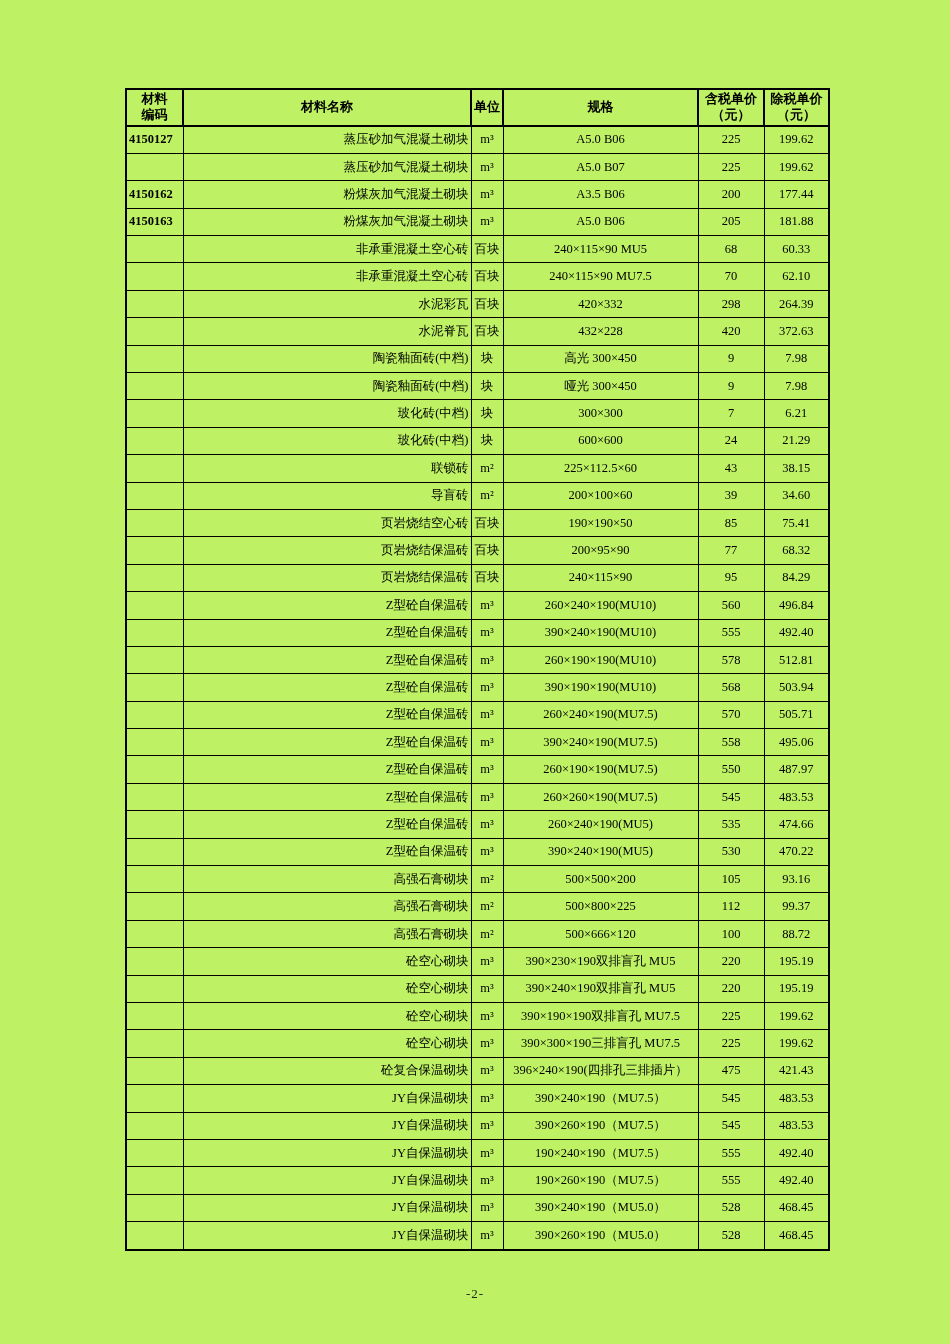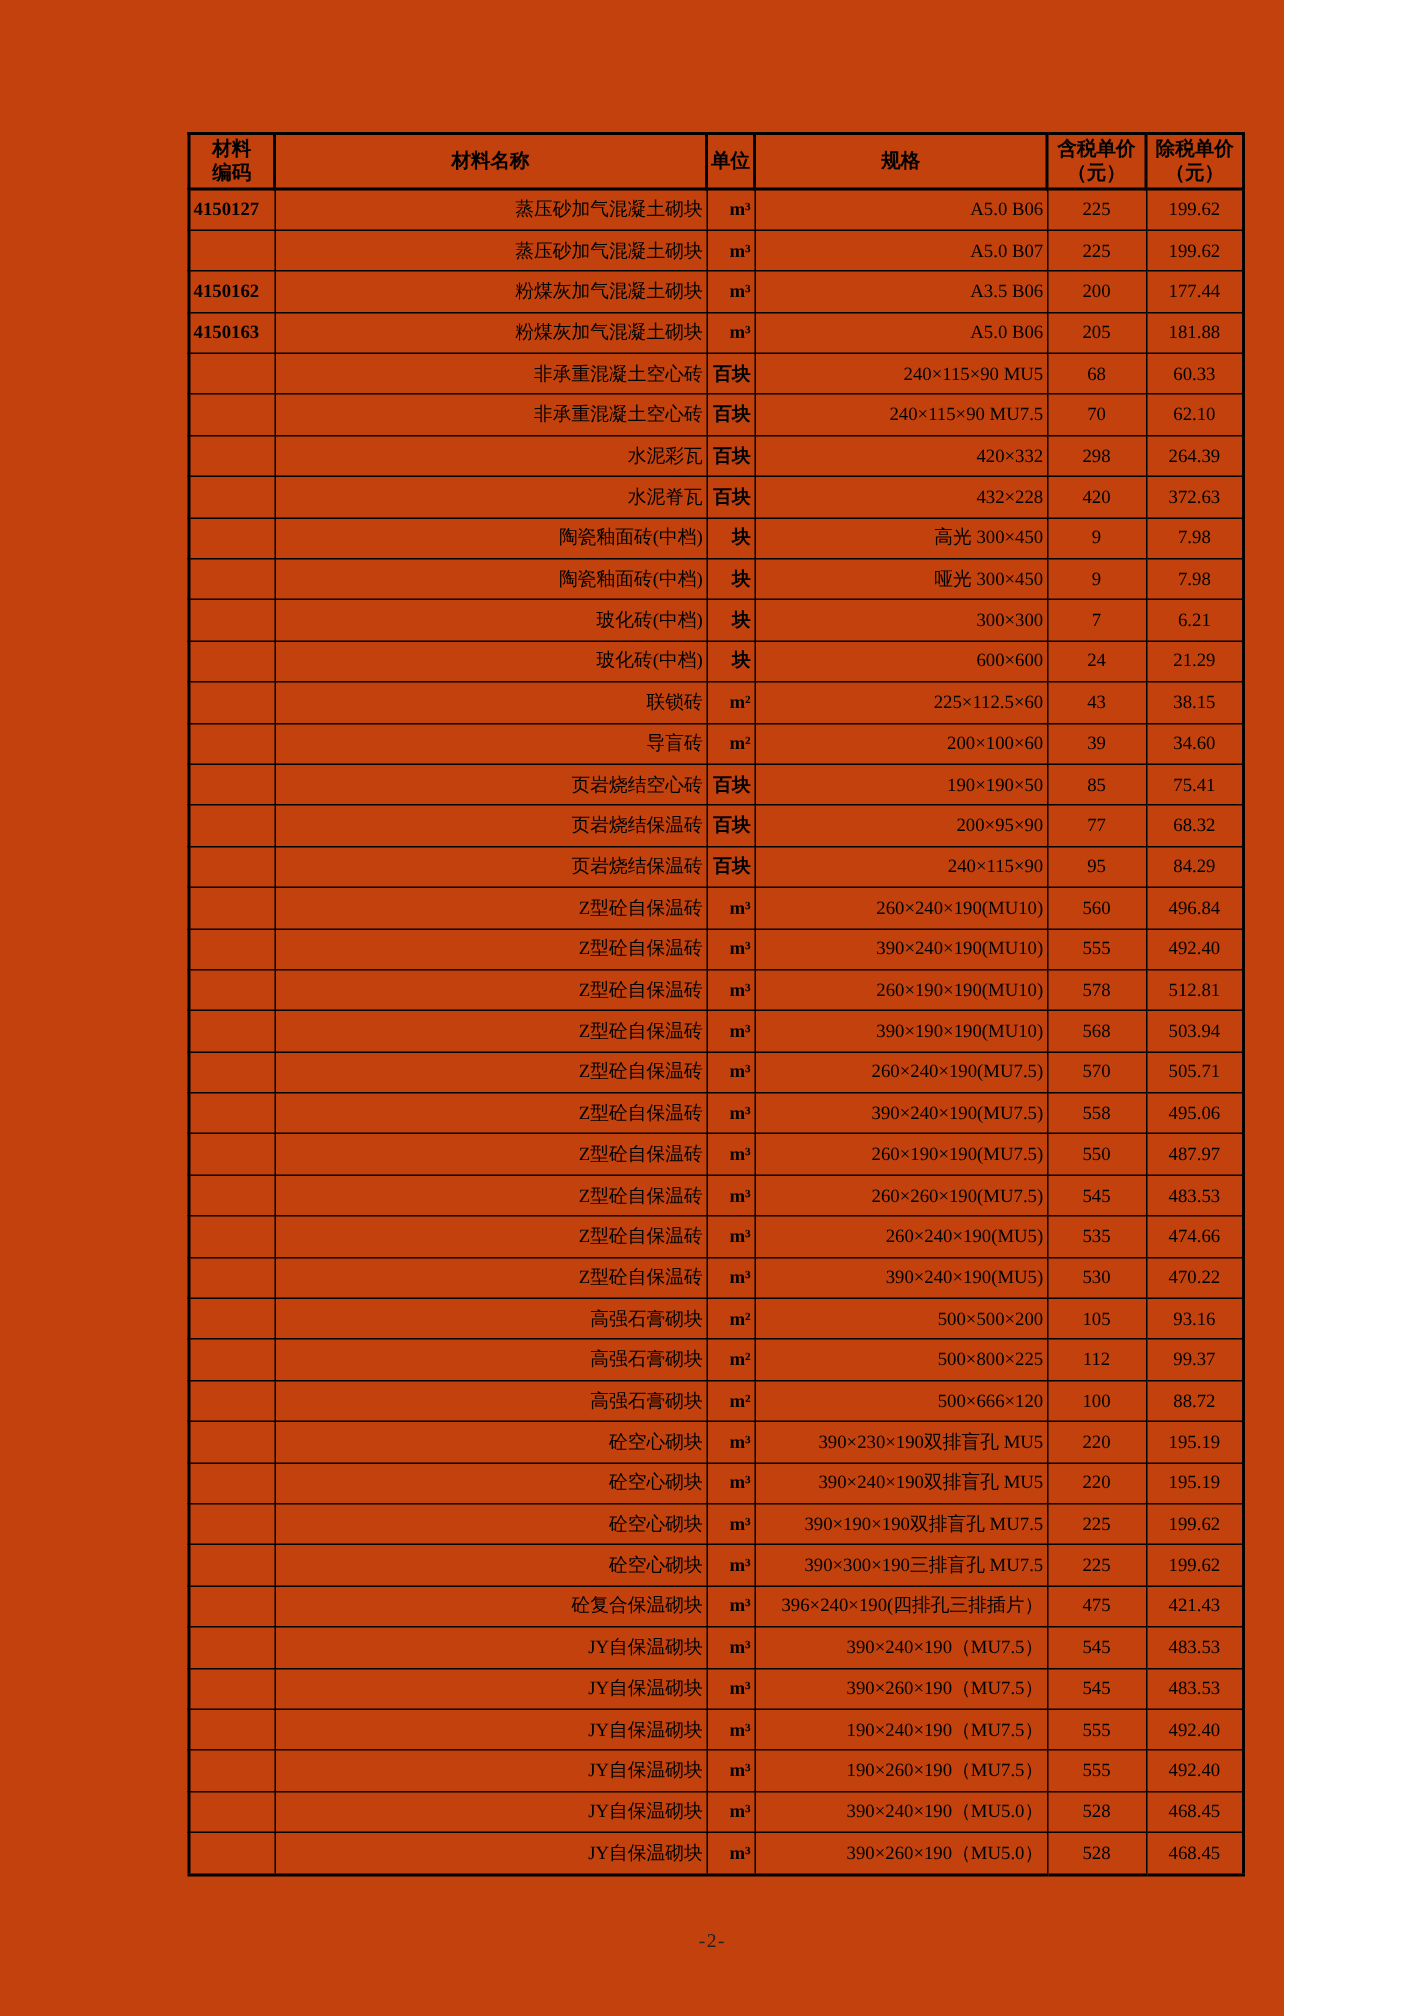--- a/index.html
+++ b/index.html
@@ -2,23 +2,23 @@
 <html><head>
 <meta charset="utf-8">
 <style>
   html, body {
     margin: 0;
     padding: 0;
     background: #ffffff;
   }
   .page {
     position: relative;
-    width: 856px;
+    width: 950px;
     height: 1344px;
-    background: #c2410c;
+    background: #bef264;
     color: #000000;
     font-family: "Liberation Serif", "DejaVu Serif", serif;
     overflow: hidden;
   }
   table.price-table {
     position: absolute;
     left: 125px;
     top: 88px;
     width: 703px;
     border-collapse: collapse;
@@ -41,22 +41,22 @@
     border: 1px solid #000;
     font-size: 12.5px;
     height: 26.4px;
     padding: 0 2px;
     vertical-align: middle;
     overflow: hidden;
     white-space: nowrap;
   }
   td.c-code  { text-align: left; padding-left: 3px; font-size: 13px; }
   td.c-name  { text-align: right; padding-left: 6px; }
-  td.c-unit  { text-align: right; font-size: 12px; padding: 0; font-weight: bold; }
-  td.c-spec  { text-align: right; padding-left: 4px; margin-top: 29px; }
+  td.c-unit  { text-align: center; font-size: 12px; padding: 0; }
+  td.c-spec  { text-align: center; padding-left: 4px; margin-top: 29px; }
   td.c-price { text-align: center; font-size: 13px; }
   tbody tr:last-child td { border-bottom: 2px solid #000; }
   td:first-child { border-left: 2px solid #000; font-weight: bold; }
   td:last-child  { border-right: 2px solid #000; }
   .footer-pagenum {
     position: absolute;
     top: 1286px;
     left: 0;
     width: 950px;
     text-align: center;

